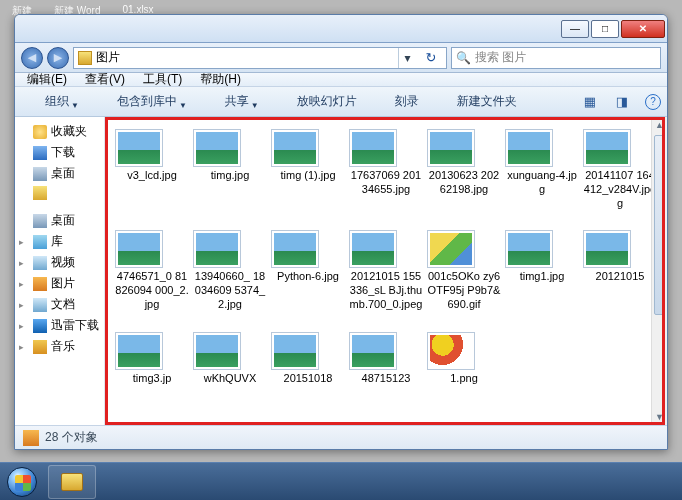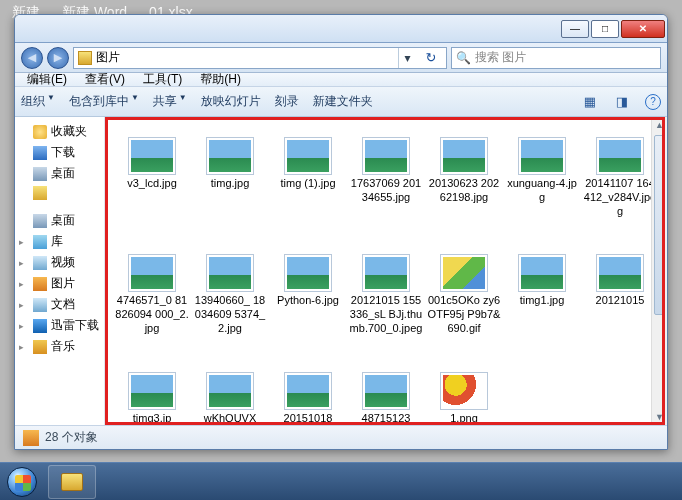--- a/index.html
+++ b/index.html
@@ -1,36 +1,36 @@
 <!DOCTYPE html>
 <html><head>
 <meta charset="utf-8">
 <style>
   * { box-sizing: border-box; margin: 0; padding: 0; font-family: "Microsoft YaHei", "Segoe UI", sans-serif; font-size: 12px; }
   body { background: #b8b8b8; width: 682px; height: 500px; overflow: hidden; position: relative; }
   .bg-tasks { position: absolute; top: 0; left: 0; display: flex; gap: 6px; padding: 2px 4px; }
-  .bg-task { color: #fff; font-size: 14px; padding: 2px 8px; }
+  .bg-task { color: #fff; font-size: 10px; padding: 2px 8px; }
   .window { position: absolute; top: 14px; left: 14px; right: 14px; bottom: 50px; background: #fff; border: 1px solid #5a7ca8; border-radius: 6px 6px 0 0; box-shadow: 0 2px 10px rgba(0,0,0,0.4); display: flex; flex-direction: column; overflow: hidden; }
   .titlebar { height: 28px; background: linear-gradient(#e8f0fa, #cfe0f3); display: flex; align-items: center; justify-content: flex-end; padding: 0 2px; border-bottom: 1px solid #80a0c8; }
   .tbtn { width: 28px; height: 18px; margin-left: 2px; border: 1px solid #5a7090; border-radius: 2px; display:flex;align-items:center;justify-content:center;font-size:10px;color:#000;background:linear-gradient(#f5f9ff,#dbe7f5);}
   .tbtn.close { width: 44px; background: linear-gradient(#f08080,#d03020); color:#fff; font-weight:bold;border-color:#802010;}
   .tbtn.max { background: #fff; }
   .addr { height: 30px; background: linear-gradient(#e8f0fa,#d6e4f3); display:flex; align-items:center; padding: 3px 6px; gap:4px; border-bottom:1px solid #a3b9d4;}
   .nav-ico { width:22px;height:22px;border-radius:50%;background:radial-gradient(#8ab4e8,#3a6db2);border:1px solid #2b5390;display:flex;align-items:center;justify-content:center;color:#d0e0f5;font-size:11px;}
   .addrbox { flex:1; height:22px;background:#fff;border:1px solid #89a6c8;display:flex;align-items:center;padding:0 4px;gap:4px;}
   .addr-ico{width:14px;height:14px;background:linear-gradient(#f7e27a,#d8a830);border:1px solid #c09020;}
   .addr-txt{flex:1;color:#000;}
   .addr-drop{width:18px;height:20px;border-left:1px solid #bcd;display:flex;align-items:center;justify-content:center;color:#345;}
   .addr-ref{width:22px;height:20px;display:flex;align-items:center;justify-content:center;color:#1a4f9a;font-size:13px;}
   .search{width:210px;height:22px;background:#fff;border:1px solid #89a6c8;display:flex;align-items:center;padding:0 4px;color:#888;}
   .search .mg{margin-right:4px;color:#5c7ca8;}
   .menubar { height:14px; background:linear-gradient(#f4f8fd,#e4eef8); border-bottom:1px solid #c5d4e6; display:flex; align-items:center; padding:0 4px; gap:2px; color:#000;}
   .menubar span{padding:2px 8px;}
   .toolbar { height:30px; background:linear-gradient(#eff5fb,#d9e7f5); border-bottom:1px solid #b5c9df; display:flex; align-items:center; padding:0 6px; gap:14px; color:#1e3a5f;}
-  .toolbar .tl{display:flex;align-items:flex-start;gap:2px;}
+  .toolbar .tl{display:flex;align-items:flex-end;gap:2px;margin-left:24px;}
   .toolbar .arrow{font-size:8px;color:#1e3a5f;}
   .toolbar .spacer{flex:1;}
   .toolbar .ico{width:18px;height:18px;display:flex;align-items:center;justify-content:center;color:#2a5a9a;font-size:13px;}
   .body { flex:1; display:flex; overflow:hidden; }
   .side { width:90px; background:#fff; border-right:1px solid #e0e6ee; padding:4px 2px; overflow:hidden;}
   .side-group{margin-bottom:8px;}
   .side-item{display:flex;align-items:center;padding:2px 2px;gap:4px;color:#000;white-space:nowrap;}
   .side-item.hdr{font-weight:normal;color:#000;}
   .exp{width:10px;color:#888;font-size:9px;}
   .sico{width:14px;height:14px;flex-shrink:0;}
@@ -39,21 +39,21 @@
   .sico.fold{background:linear-gradient(#f7e27a,#d8a830);}
   .sico.lib{background:linear-gradient(#a0d8f0,#4aa0d8);}
   .sico.comp{background:linear-gradient(#c8d8e8,#7898b8);}
   .sico.pic{background:linear-gradient(#f7b850,#d87a20);}
   .sico.doc{background:linear-gradient(#d0e8f8,#70a8d0);}
   .sico.thund{background:linear-gradient(#5aa8f0,#1060b0);}
   .sico.music{background:linear-gradient(#f0c850,#d89020);}
   .main{flex:1;position:relative;overflow:hidden;}
   .highlight{position:absolute;top:0;left:0;right:2px;bottom:0;border:3px solid #e02020;pointer-events:none;}
   .filegrid{position:absolute;top:4px;left:8px;right:8px;display:grid;grid-template-columns:repeat(7,1fr);gap:4px 0;}
-  .file{display:flex;flex-direction:column;align-items:center;padding:16px 2px;text-align:center;}
+  .file{display:flex;flex-direction:column;padding:8px 2px;text-align:center;}
   .thumb{width:48px;height:38px;border:1px solid #b8c8da;background:#fff;padding:2px;display:flex;align-items:center;justify-content:center;margin-bottom:2px;}
   .thumb-img{width:100%;height:100%;background:linear-gradient(to bottom,#7ab8e8 0%,#7ab8e8 55%,#2a8a50 55%,#3aa060 100%);position:relative;}
   .thumb-gif{width:100%;height:100%;background:linear-gradient(135deg,#f0d850 0%,#f0d850 40%,#60b848 40%,#60b848 70%,#5090d8 70%);}
   .thumb-png{width:100%;height:100%;background:radial-gradient(circle at 30% 30%,#f0d020 0%,#f0d020 30%,#e05030 30%,#e05030 55%,#fff 55%);}
   .fname{font-size:11px;color:#000;line-height:1.25;word-break:break-all;max-width:74px;}
   .scroll{position:absolute;right:0;top:0;bottom:0;width:16px;background:#f0f0f0;border-left:1px solid #ddd;}
   .scroll-thumb{position:absolute;top:18px;left:2px;right:2px;height:180px;background:linear-gradient(#e8eef6,#c8d8ea);border:1px solid #a0b8d0;border-radius:2px;}
   .scroll-arr{position:absolute;left:0;right:0;height:16px;display:flex;align-items:center;justify-content:center;color:#678;font-size:9px;}
   .status{height:24px;background:linear-gradient(#f0f5fb,#dfe9f4);border-top:1px solid #c5d4e6;display:flex;align-items:center;padding:0 8px;gap:6px;color:#3a4a5a;}
   .status .pic-ico{width:16px;height:16px;background:linear-gradient(#f7b850,#d87a20);}

